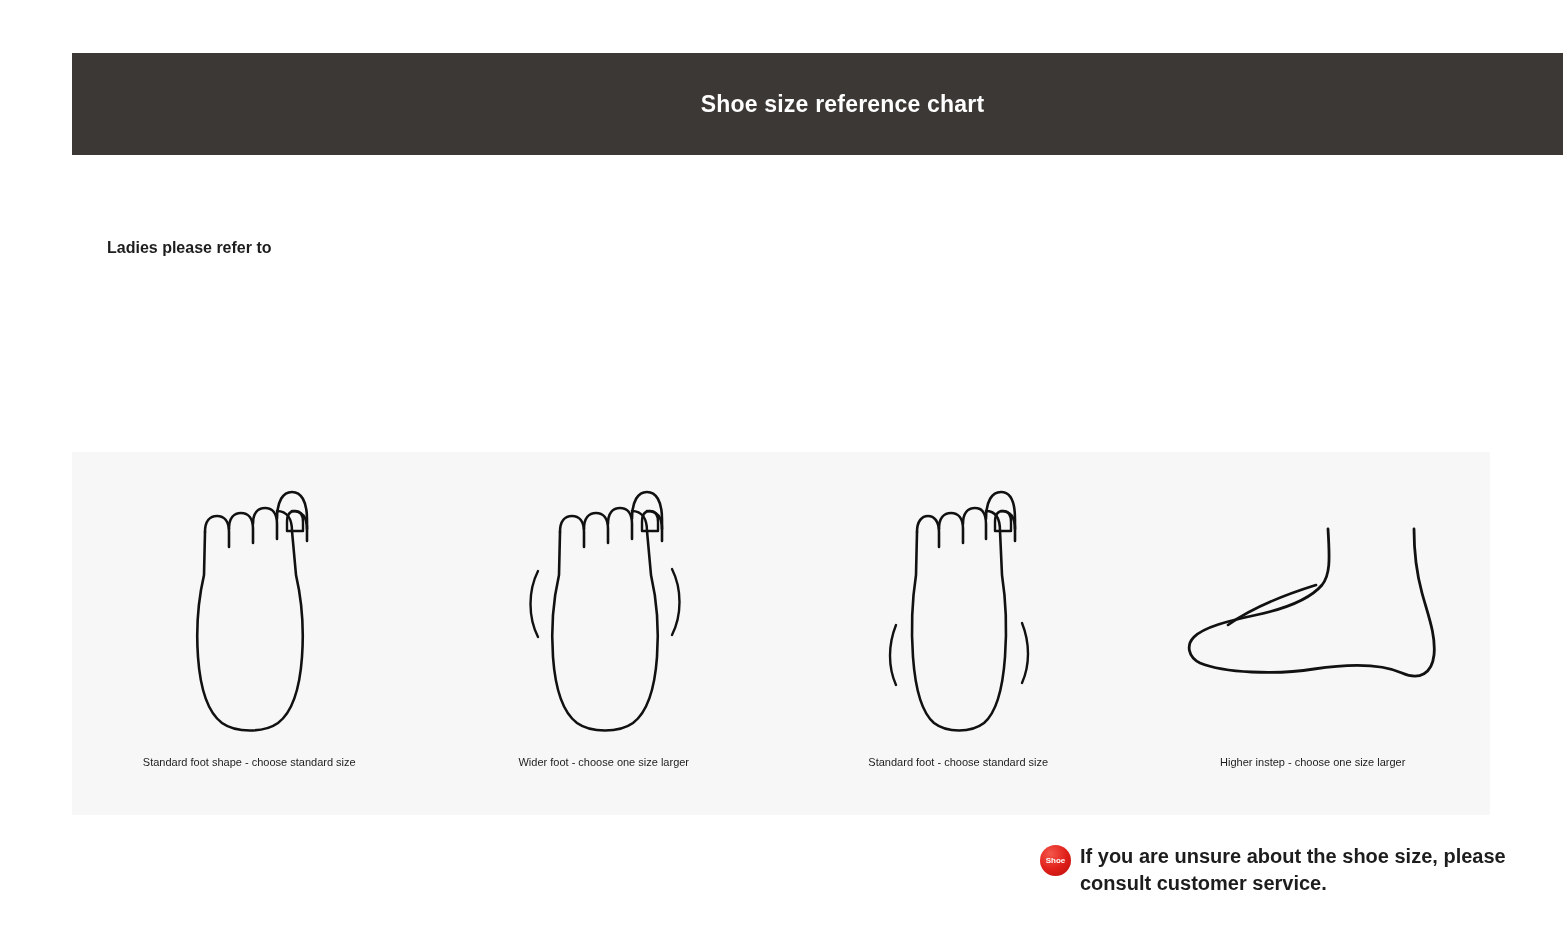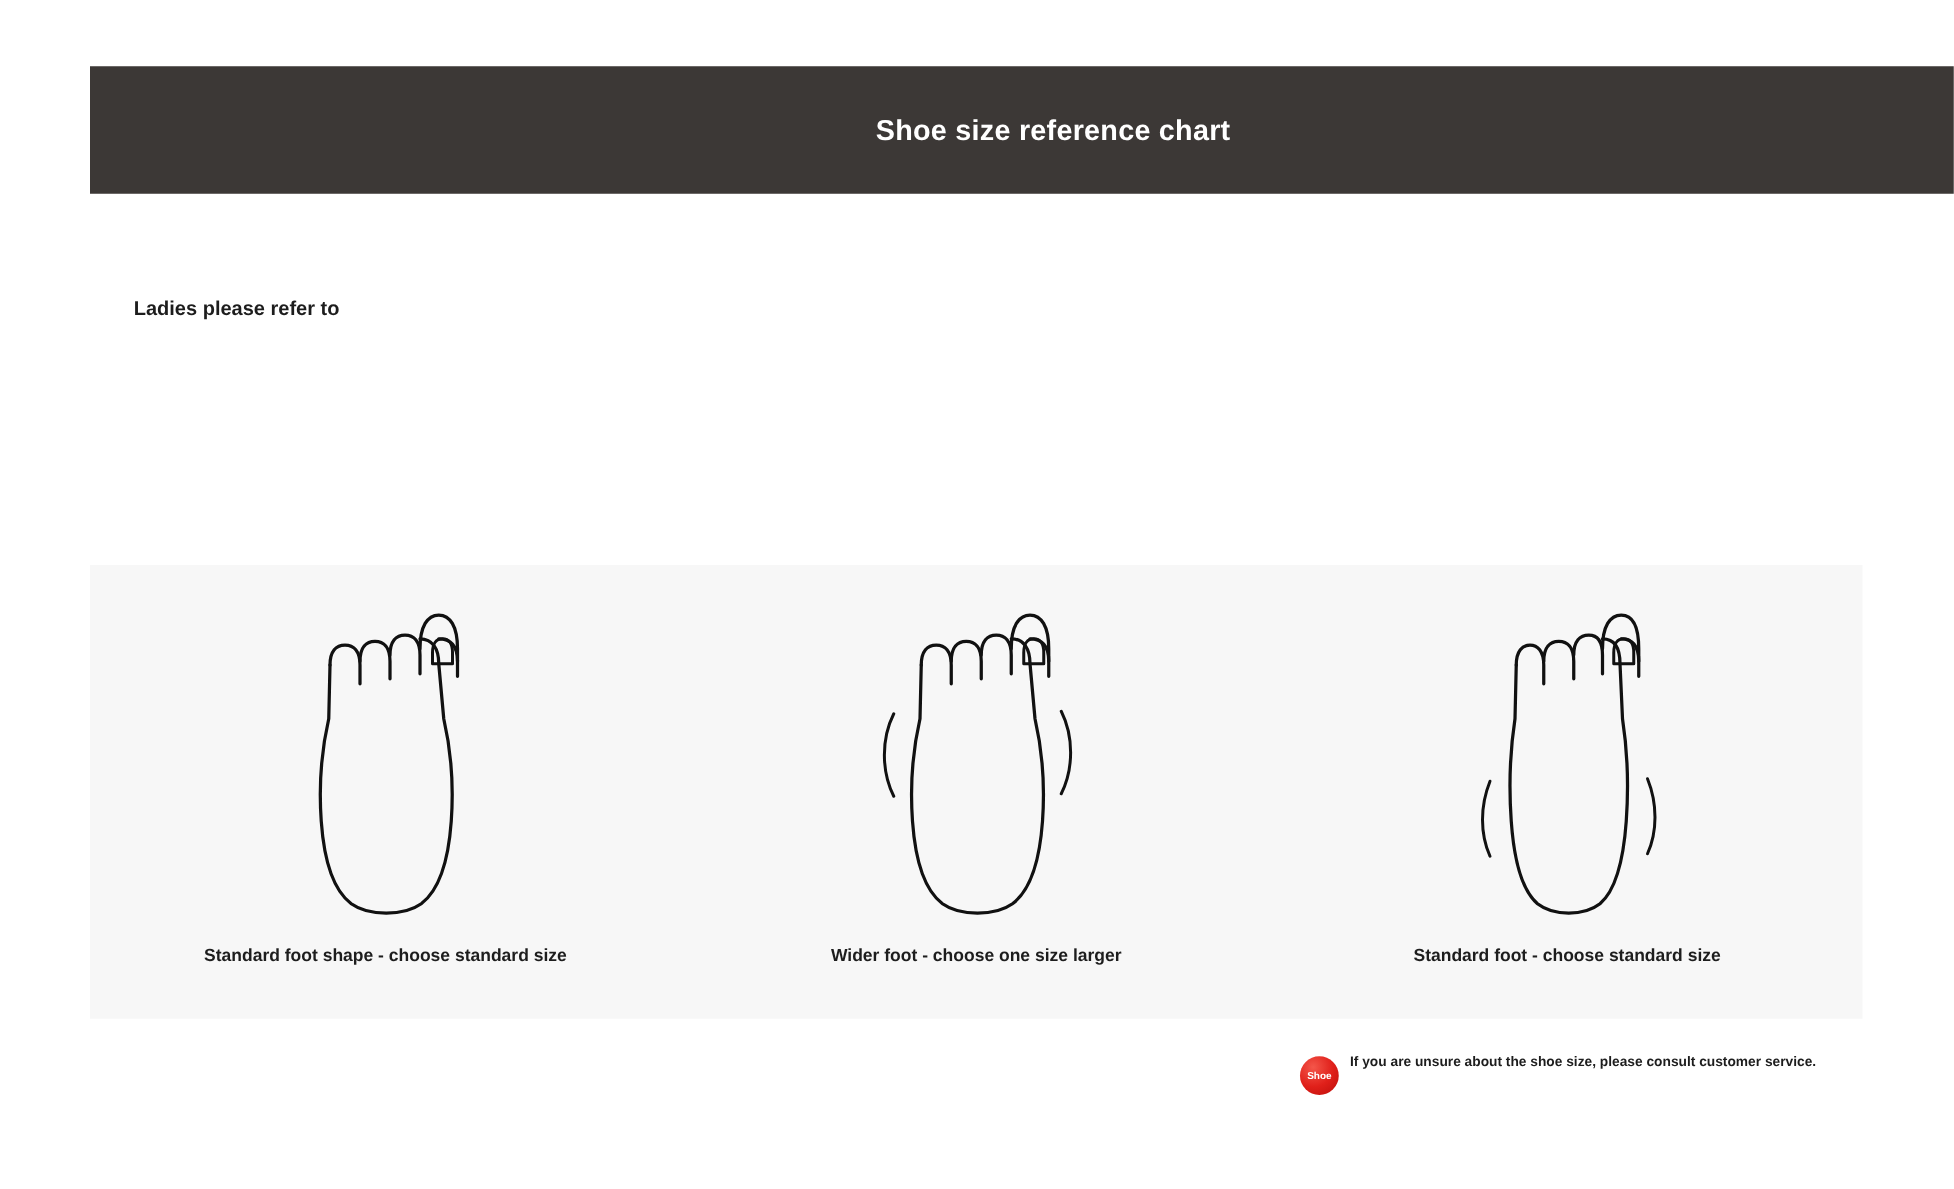--- a/index.html
+++ b/index.html
@@ -113,22 +113,22 @@
     position: relative;
   }
   .diagram-art {
     height: 258px;
     margin-top: 32px;
     display: flex;
     align-items: center;
     justify-content: center;
   }
   .diagram-caption {
-    font-size: 14px;
-    font-weight: 700;
+    font-size: 11px;
+    font-weight: 400;
     color: #1d1d1d;
     white-space: nowrap;
     margin-top: 14px;
   }
 
   
   .note-wrap {
     position: absolute;
     left: 1040px;
     top: 843px;
@@ -148,25 +148,24 @@
     justify-content: center;
     margin-top: 2px;
   }
   .note-badge span {
     color: #ffffff;
     font-size: 8px;
     font-weight: 700;
     line-height: 1;
   }
   .note-text {
-    font-size: 11px;
+    font-size: 20px;
     font-weight: 700;
     color: #1d1d1d;
     line-height: 1.35;
-    text-align: center;
   }
 </style>
 </head>
 <body>
 
 <div class="page">
 
   <div class="header-band">
     <div class="header-title">Shoe size reference chart</div>
   </div>
@@ -223,20 +222,29 @@
             <path d="M114 30 C114 12 120 3 129 3 C138 3 143 12 143 30 L143 52" stroke="#111111" stroke-width="2.6" fill="none" stroke-linecap="round"></path>
             <path d="M143 40 C143 28 138 22 129 22" stroke="#111111" stroke-width="2.6" fill="none" stroke-linecap="round"></path>
             <path d="M123 33 C123 26 126 22 131 22 C136 22 139 26 139 33 L139 42 L123 42 Z" stroke="#111111" stroke-width="2.4" fill="none" stroke-linejoin="round"></path>
             <path d="M24 136 C16 156 16 178 24 196" stroke="#111111" stroke-width="2.4" fill="none" stroke-linecap="round"></path>
             <path d="M150 134 C158 154 158 176 150 194" stroke="#111111" stroke-width="2.4" fill="none" stroke-linecap="round"></path>
           </svg>
         </div>
         <div class="diagram-caption">Standard foot - choose standard size</div>
       </div>
 
+      <div class="diagram-cell">
+        <div class="diagram-art">
+          <svg width="258" height="180" viewBox="0 0 258 180" fill="none" xmlns="http://www.w3.org/2000/svg">
+            <path d="M144 6 C146 38 146 52 138 62 C126 76 100 86 72 92 C44 98 20 104 10 114 C2 122 4 134 16 140 C40 150 92 152 130 146 C170 140 200 142 218 150 C236 158 248 150 250 132 C252 112 244 92 238 70 C232 48 230 24 230 6" stroke="#111111" stroke-width="2.8" fill="none" stroke-linecap="round" stroke-linejoin="round"></path>
+            <path d="M44 102 C66 86 100 72 132 62" stroke="#111111" stroke-width="2.6" fill="none" stroke-linecap="round"></path>
+          </svg>
+        </div>
+        <div class="diagram-caption">Higher instep - choose one size larger</div>
+      </div>
 
     </div>
   </div>
 
   <div class="note-wrap">
     <div class="note-badge">
       <span>Shoe</span>
     </div>
     <div class="note-text">If you are unsure about the shoe size, please consult customer service.</div>
   </div>

